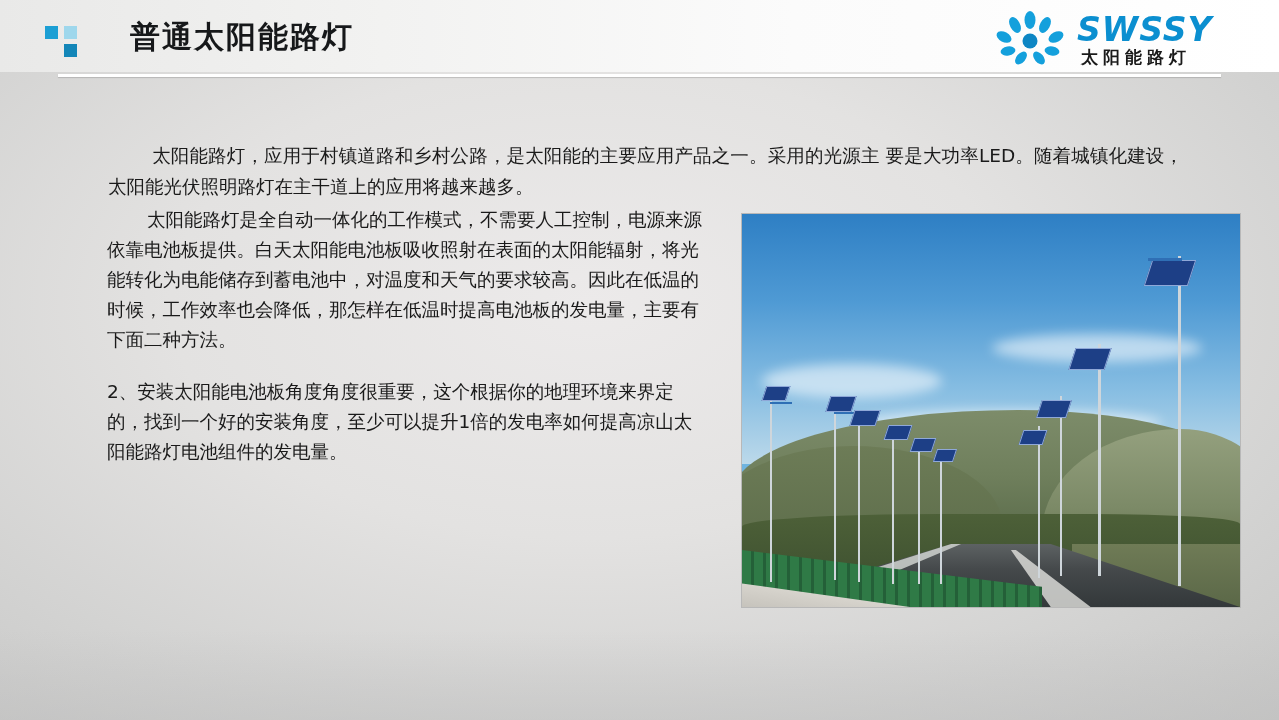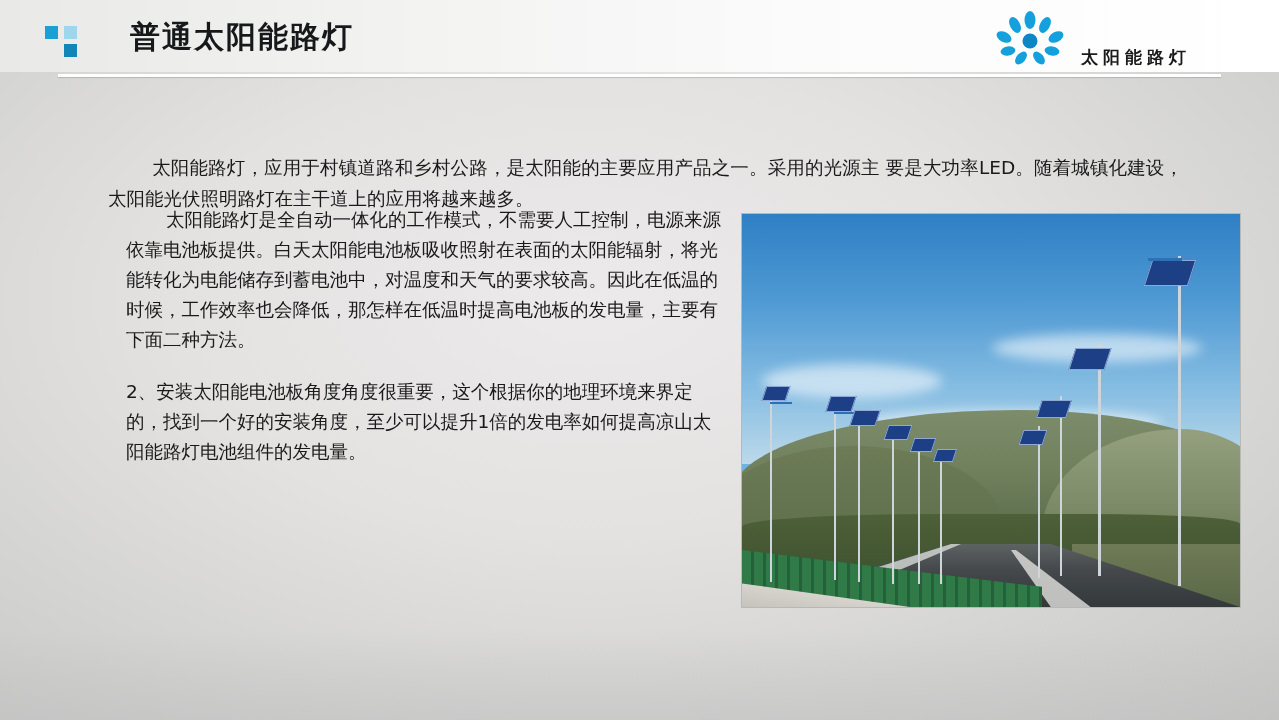--- a/index.html
+++ b/index.html
@@ -107,33 +107,33 @@
     letter-spacing: 5px;
     color: #1a1a1a;
     font-weight: bold;
     font-family: "DejaVu Sans", "Liberation Sans", sans-serif;
   }
 
   
   .lead {
     position: absolute;
     left: 108px;
-    top: 152px;
+    top: 140px;
     width: 1075px;
     font-size: 18.5px;
     line-height: 31px;
     color: #1a1a1a;
     font-family: "DejaVu Sans", "Liberation Sans", sans-serif;
     text-align: justify;
   }
   .lead .indent { display: inline-block; width: 44px; }
 
   .col-left {
     position: absolute;
-    left: 126px;
+    left: 107px;
     top: 205px;
     width: 600px;
     font-size: 18.5px;
     line-height: 30px;
     color: #1a1a1a;
     font-family: "DejaVu Sans", "Liberation Sans", sans-serif;
   }
   .para { margin: 0 0 22px 0; }
   .para .indent { display: inline-block; width: 40px; }
 
@@ -280,20 +280,21 @@
             <ellipse cx="11" cy="29" rx="5" ry="8" transform="rotate(-62 11 29)"></ellipse>
             <ellipse cx="63" cy="29" rx="5" ry="8" transform="rotate(62 63 29)"></ellipse>
             <ellipse cx="15" cy="43" rx="4.5" ry="7.5" transform="rotate(-100 15 43)"></ellipse>
             <ellipse cx="59" cy="43" rx="4.5" ry="7.5" transform="rotate(100 59 43)"></ellipse>
             <ellipse cx="28" cy="50" rx="4.5" ry="7.5" transform="rotate(-140 28 50)"></ellipse>
             <ellipse cx="46" cy="50" rx="4.5" ry="7.5" transform="rotate(140 46 50)"></ellipse>
             <circle cx="37" cy="33" r="7.5" fill="#0d86c4"></circle>
           </g>
         </svg>
       </div>
+      <div class="logo-text">SWSSY</div>
       <div class="logo-sub">太阳能路灯</div>
     </div>
   </div>
 
   <div class="lead"><span class="indent"></span><span>太阳能路灯，应用于村镇道路和乡村公路，是太阳能的主要应用产品之一。采用的光源主  要是大功率LED。随着城镇化建设，太阳能光伏照明路灯在主干道上的应用将越来越多。</span></div>
 
   <div class="col-left">
     <p class="para"><span class="indent"></span><span>太阳能路灯是全自动一体化的工作模式，不需要人工控制，电源来源依靠电池板提供。白天太阳能电池板吸收照射在表面的太阳能辐射，将光能转化为电能储存到蓄电池中，对温度和天气的要求较高。因此在低温的时候，工作效率也会降低，那怎样在低温时提高电池板的发电量，主要有下面二种方法。</span></p>
     <p class="para"><span>2、安装太阳能电池板角度角度很重要，这个根据你的地理环境来界定的，找到一个好的安装角度，至少可以提升1倍的发电率如何提高凉山太阳能路灯电池组件的发电量。</span></p>
   </div>

